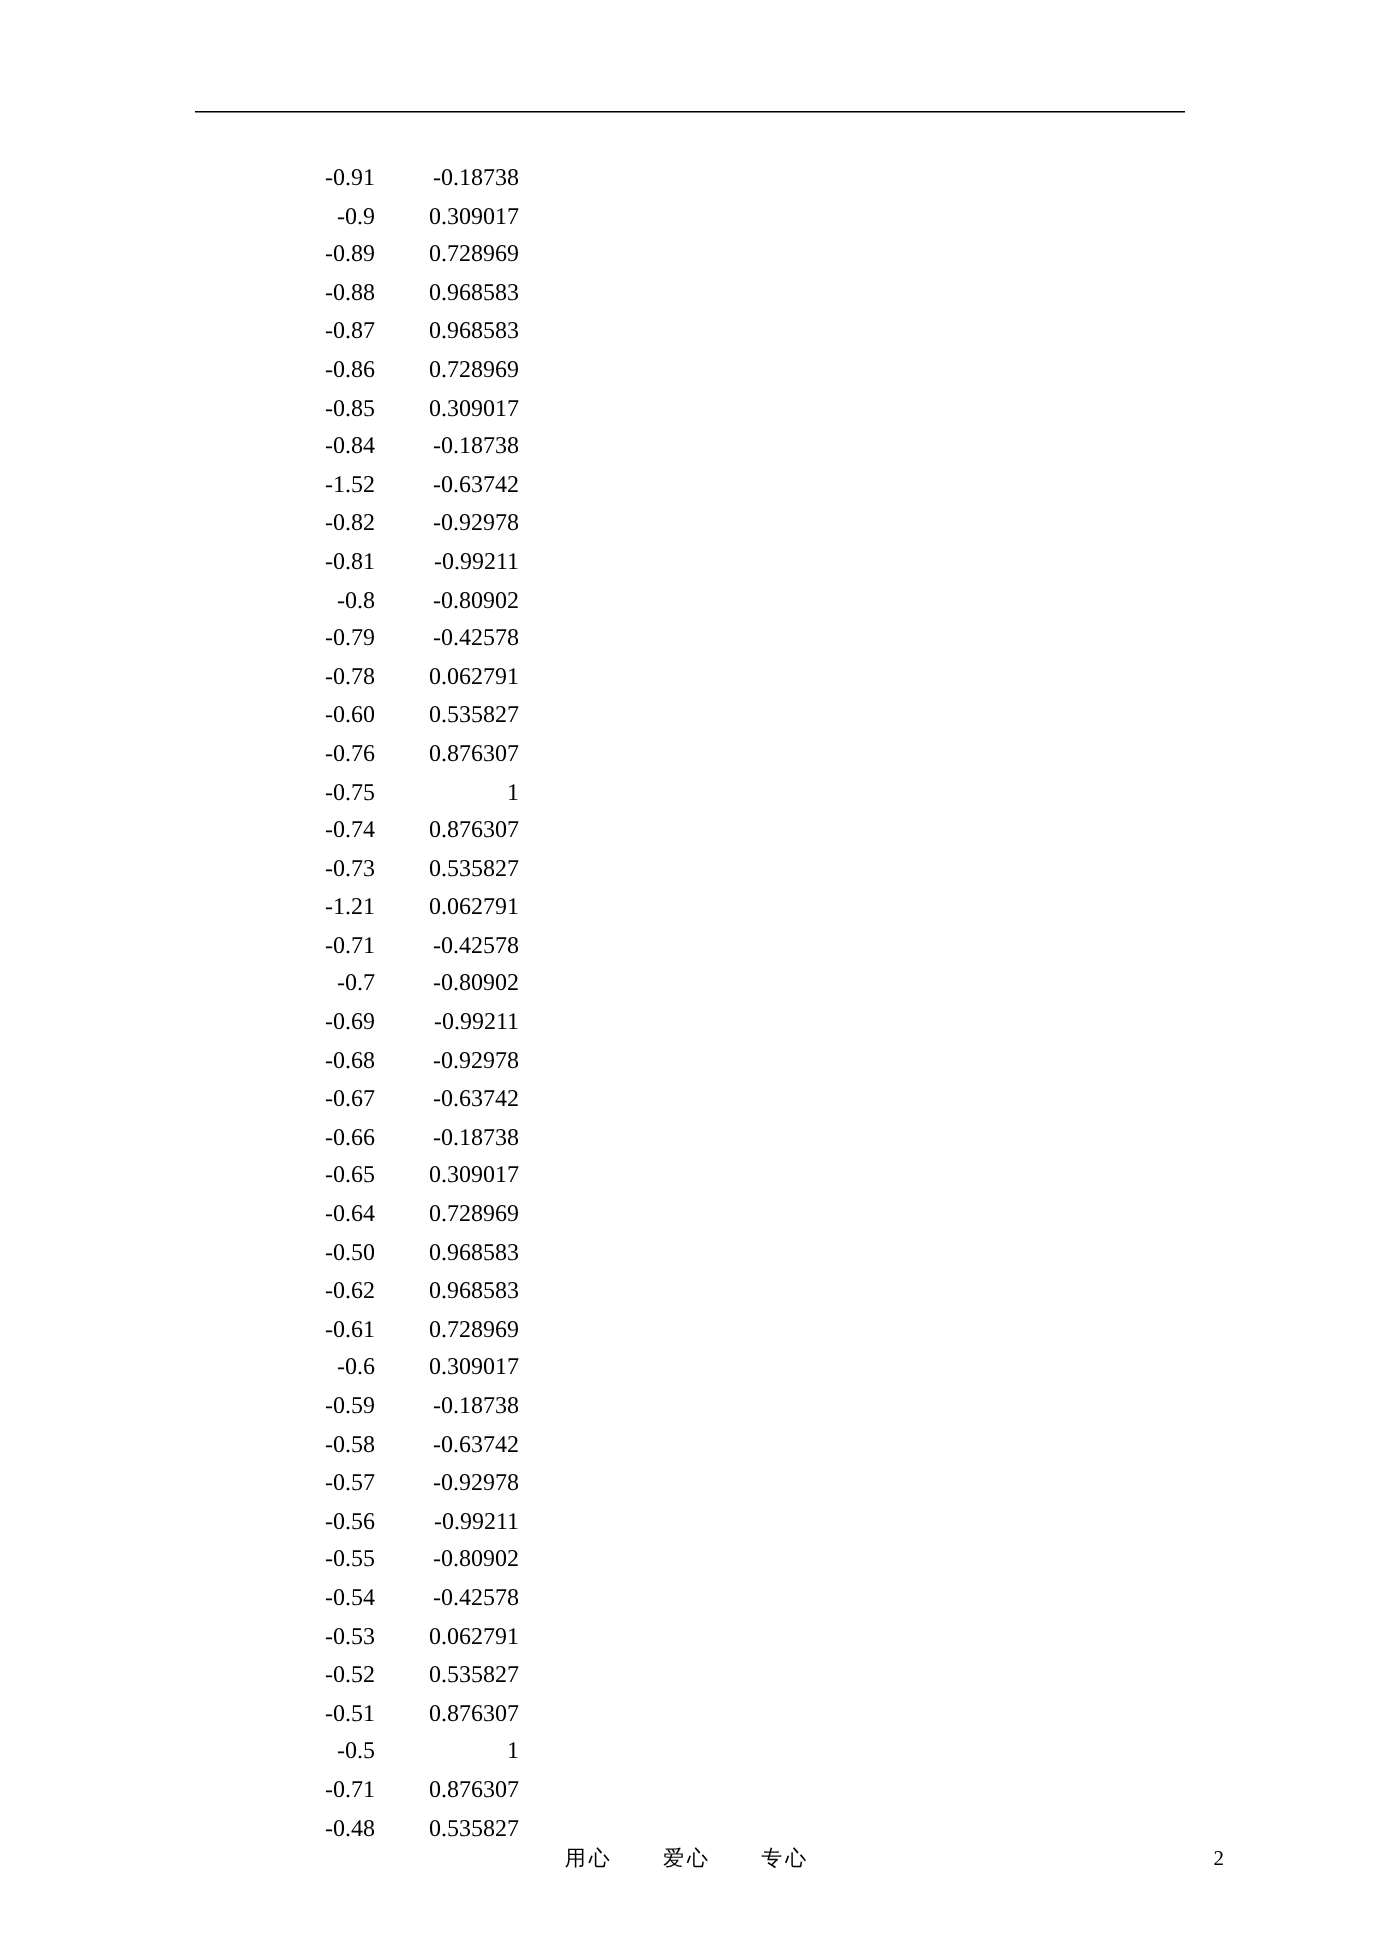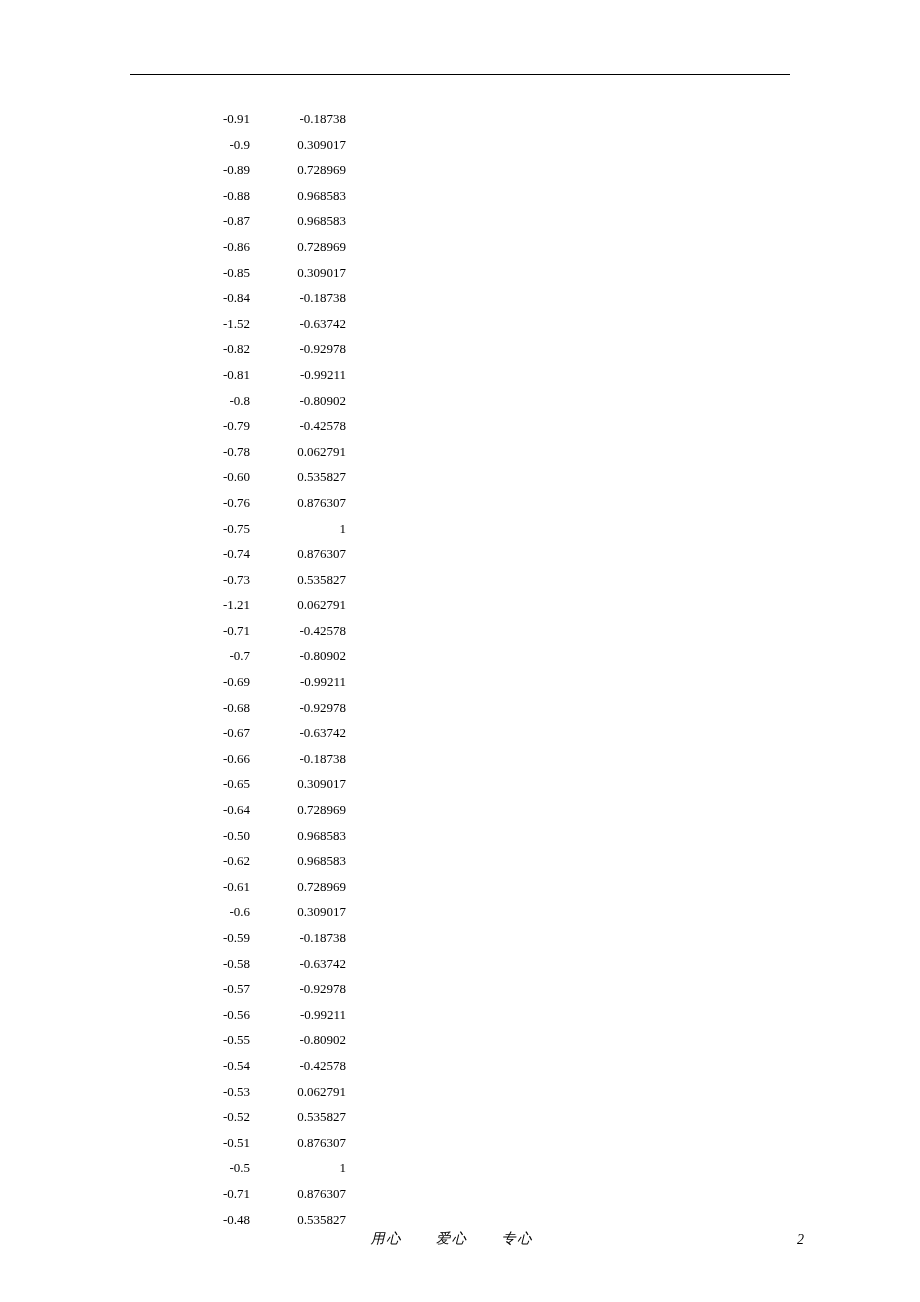--- a/index.html
+++ b/index.html
@@ -1,23 +1,23 @@
 <!DOCTYPE html>
 <html><head>
 <meta charset="utf-8">
 <style>
   html,body{margin:0;padding:0;background:#fff;color:#000;font-family:"Times New Roman","SimSun",serif;}
   .page{width:920px;height:1302px;position:relative;box-sizing:border-box;}
   .rule{position:absolute;left:130px;right:130px;top:74px;border-top:1.5px solid #000;}
   .table{position:absolute;left:180px;top:106px;}
-  .row{height:25.6px;line-height:25.6px;font-size:13px;white-space:pre;}
+  .row{height:25.6px;line-height:25.6px;font-size:16px;white-space:pre;}
   .c1{display:inline-block;width:70px;text-align:right;}
   .gap{display:inline-block;width:24px;}
   .c2{display:inline-block;width:72px;text-align:right;}
-  .footer{position:absolute;left:0;right:16px;bottom:54px;font-size:14px;font-style:italic;}
+  .footer{position:absolute;left:0;right:4px;bottom:54px;font-size:14px;}
   .footer-center{text-align:center;letter-spacing:2px;}
   .footer-center span{margin:0 14px;}
   .pageno{position:absolute;right:100px;bottom:0;font-size:14px;}
 </style>
 </head>
 <body>
 
 <div class="page">
   <div class="rule"></div>
   <div class="table" id="tbl">

